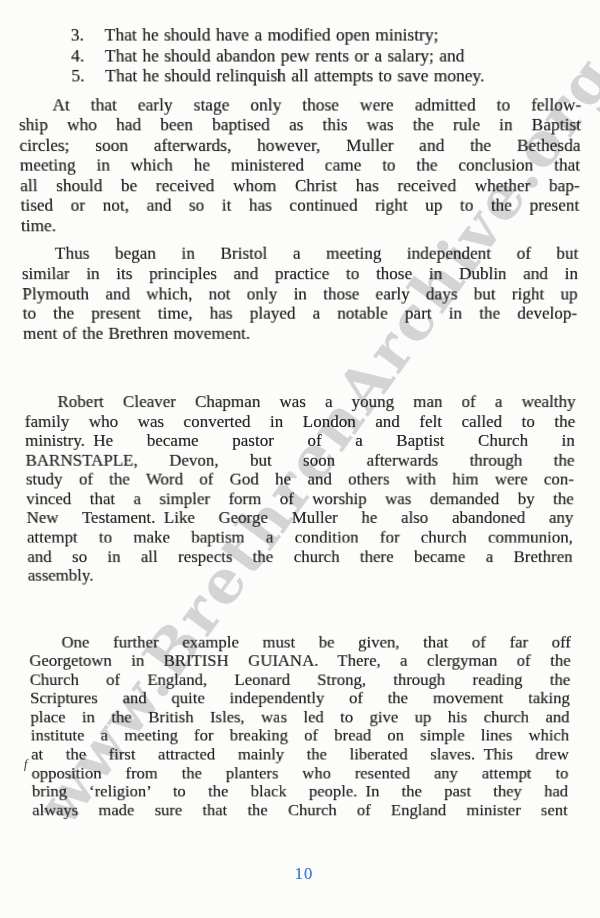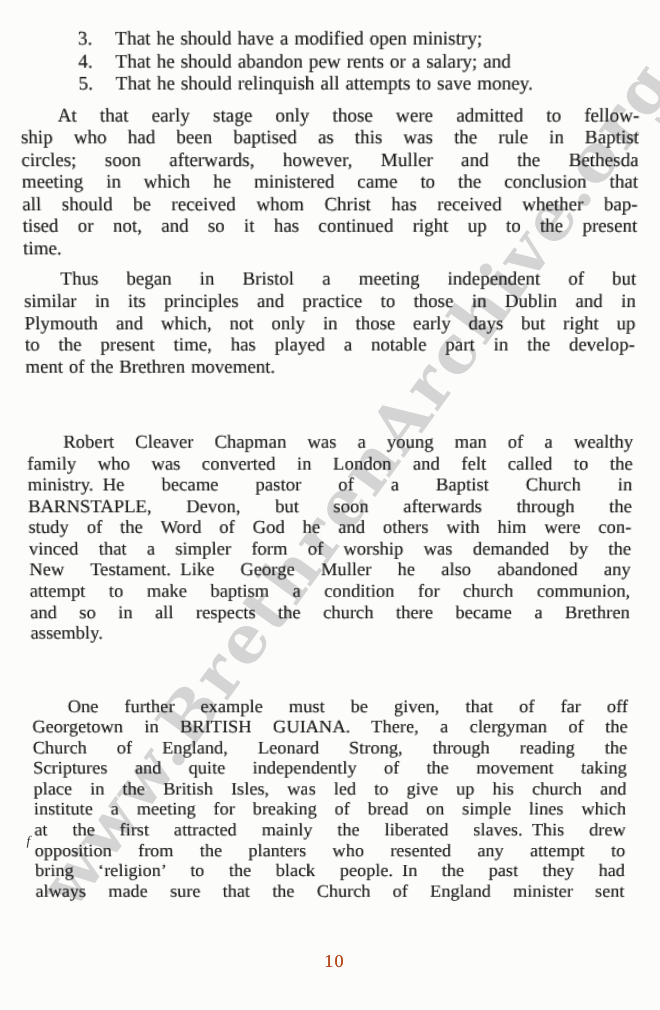--- a/index.html
+++ b/index.html
@@ -77,21 +77,21 @@
   .page-number {
     position: absolute;
     left: 0;
     right: 0;
     top: 864px;
     z-index: 2;
     text-align: center;
     padding-left: 8px;
     font-size: 16.5px;
     letter-spacing: 1px;
-    color: #c2410c;
+    color: #3b82f6;
     text-shadow: 0 0 0.5px rgba(30,30,30,0.55);
   }
 </style>
 </head>
 <body>
 
 <div class="scan">
   <div class="watermark">www.BrethrenArchive.org</div>
 
   <div class="text-block">

